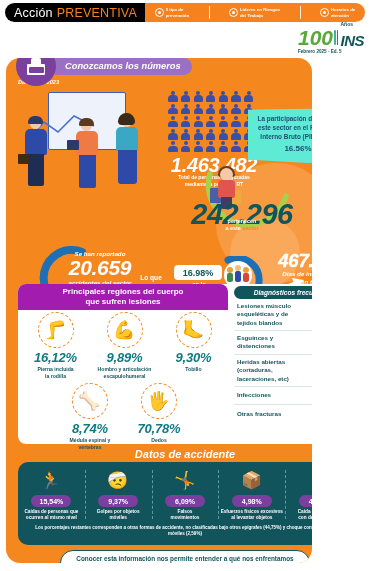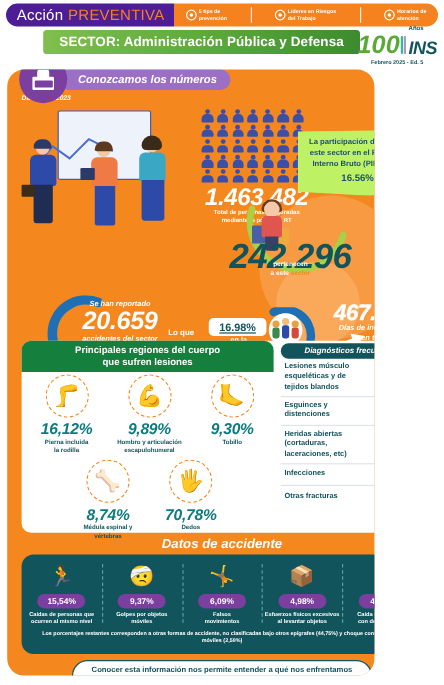--- a/index.html
+++ b/index.html
@@ -7,21 +7,21 @@
     width:370px; height:571px; overflow:hidden;
     font-family:"Liberation Sans", sans-serif;
     background:#ffffff;
   }
   .page { position:relative; width:370px; height:571px; background:#ffffff; }
 
   
   .hdr { position:absolute; left:0; top:0; width:370px; height:22px; }
   .hdr-left {
     position:absolute; left:5px; top:3px; width:140px; height:19px;
-    background:#4c1d95; border-radius:10px 0 0 10px;
+    background:#000000; border-radius:10px 0 0 10px;
     display:flex; align-items:center; padding-left:9px;
   }
   .hdr-acc { color:#ffffff; font-size:12.5px; font-weight:400; letter-spacing:.2px; }
   .hdr-prev { color:#f5821f; font-size:12.5px; font-weight:400; letter-spacing:.2px; margin-left:4px; }
   .hdr-right {
     position:absolute; left:145px; top:3px; width:220px; height:19px;
     background:#f5821f; border-radius:0 10px 10px 0;
     display:flex; align-items:center; justify-content:space-around;
   }
   .hdr-item { display:flex; align-items:center; gap:2px; }
@@ -39,21 +39,21 @@
   
   .sector {
     position:absolute; left:36px; top:25px; width:264px; height:20px;
     background:linear-gradient(90deg,#7fbf4d 0%, #5aa83a 55%, #3d8b2e 100%);
     border-radius:3px;
     display:flex; align-items:center; justify-content:center;
   }
   .sector span { color:#ffffff; font-size:11.2px; font-weight:bold; letter-spacing:.1px; }
 
   
-  .logo { position:absolute; right:6px; top:26px; width:66px; text-align:center; }
+  .logo { position:absolute; right:6px; top:26px; width:66px; }
   .logo-row { display:flex; align-items:center; justify-content:center; gap:1px; height:22px;}
   .logo-1 { color:#5aa83a; font-size:21px; font-weight:bold; font-style:italic; line-height:1; }
   .logo-d { width:10px; height:15px; background:#3bb5a0; border-radius:2px; }
   .logo-d2 { width:10px; height:15px; background:#7b4ea8; border-radius:2px; }
   .logo-ins { color:#11545c; font-size:15px; font-weight:bold; font-style:italic; letter-spacing:-.5px;}
   .logo-anos { color:#11545c; font-size:5px; font-weight:bold; position:relative; top:-5px; }
   .logo-date { color:#11545c; font-size:4.6px; font-weight:bold; margin-top:1px; }
 
   
   .orange {
@@ -112,21 +112,21 @@
 
   .big1 { position:absolute; left:143px; top:96px; width:130px; text-align:center;
           color:#ffffff; font-size:20px; font-weight:bold; font-style:italic;
           letter-spacing:-.3px; }
   .big1-sub { position:absolute; left:136px; top:116px; width:144px; text-align:center;
               color:#ffffff; font-size:5px; font-weight:bold; line-height:1.45; }
 
   
   .pib {
     position:absolute; left:242px; top:50px; width:116px; padding:7px 22px 9px 6px;
-    background:#bef264;
+    background:#5eead4;
     clip-path: polygon(0 3%, 100% 0, 100% 92%, 52% 100%, 0 94%);
   }
   .pib p { color:#1c4e7a; font-size:6.4px; font-weight:bold; line-height:1.4; text-align:center; }
   .pib .pct { display:block; font-size:8px; margin-top:1px; }
 
   
   .shopper { position:absolute; left:204px; top:110px; width:34px; height:42px; }
   .sh-head { position:absolute; left:10px; top:0; width:13px; height:13px;
              border-radius:50%; background:#f4c9a8; }
   .sh-hair { position:absolute; left:8px; top:-2px; width:17px; height:11px;
@@ -157,40 +157,40 @@
   .rep-3 { color:#ffffff; font-size:6.2px; font-weight:bold; font-style:italic; line-height:1.35; }
 
   .loque { position:absolute; left:118px; top:216px; width:54px; text-align:center;
            color:#ffffff; font-size:6.6px; font-weight:bold; line-height:1.3; }
 
   .pillpct {
     position:absolute; left:168px; top:207px; width:48px; height:15px;
     background:#ffffff; border-radius:4px;
     display:flex; align-items:center; justify-content:center;
   }
-  .pillpct span { color:#11545c; font-size:9px; font-weight:bold;text-decoration:underline; }
+  .pillpct span { color:#11545c; font-size:9px; font-weight:bold; }
   .pillpct-sub { position:absolute; left:162px; top:223px; width:62px; text-align:center;
                  color:#ffffff; font-size:6px; font-weight:bold; line-height:1.3; }
 
   .fam-circ { position:absolute; left:218px; top:203px; width:28px; height:28px;
               border-radius:50%; background:#ffffff; }
   .fam { position:absolute; left:221px; top:206px; width:22px; height:22px; }
   .arcR { position:absolute; left:212px; top:198px; }
 
   .days { position:absolute; left:250px; top:192px; width:110px; text-align:center;
           color:#ffffff; font-size:18.5px; font-weight:bold; font-style:italic;
           letter-spacing:-.2px; -webkit-text-stroke:.4px #ffffff; }
   .days-sub { position:absolute; left:258px; top:212px; width:96px; text-align:center;
               color:#ffffff; font-size:6.2px; font-weight:bold; font-style:italic; line-height:1.3; }
 
   
   .wcard { position:absolute; left:12px; top:226px; width:334px; height:160px;
            background:#ffffff; border-radius:8px; }
   .wcard-hdr { position:absolute; left:0; top:0; width:210px; height:26px;
-               background:#15803d; border-radius:8px 8px 0 0;
+               background:#a21caf; border-radius:8px 8px 0 0;
                display:flex; align-items:center; justify-content:center; }
   .wcard-hdr span { color:#ffffff; font-size:8px; font-weight:bold; text-align:center; line-height:1.3; }
 
   .regions { position:absolute; left:0; top:28px; width:213px; }
   .reg-row { display:flex; justify-content:center; gap:7px; }
   .reg { width:62px; text-align:center; }
   .reg-circ { width:36px; height:36px; margin:0 auto 2px auto;
               border:1.4px dashed #f5871f; border-radius:50%;
               display:flex; align-items:center; justify-content:center; font-size:18px; }
   .reg-pct { color:#0e7b80; font-size:13px; font-weight:bold; font-style:italic; letter-spacing:-.2px;}
@@ -254,23 +254,20 @@
       </div>
       <div class="hdr-div"></div>
       <div class="hdr-item">
         <span class="ico"></span>
         <span class="txt" style="white-space:pre-line">Horarios de
 atención</span>
       </div>
     </div>
   </div>
 
-  <div class="sector">
-    <span>SECTOR: Administración Pública y Defensa</span>
-  </div>
 
   <div class="logo">
     <div class="logo-row">
       <span class="logo-1">100</span>
       <span class="logo-d"></span>
       <span class="logo-d2"></span>
       <span style="display:flex;flex-direction:column;align-items:flex-start;margin-left:1px;">
         <span class="logo-anos">Años</span>
         <span class="logo-ins">INS</span>
       </span>

